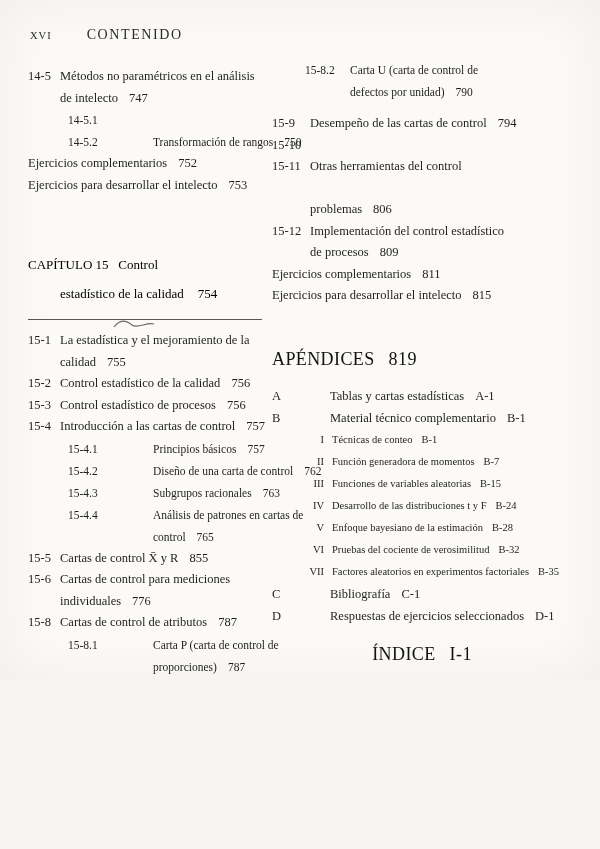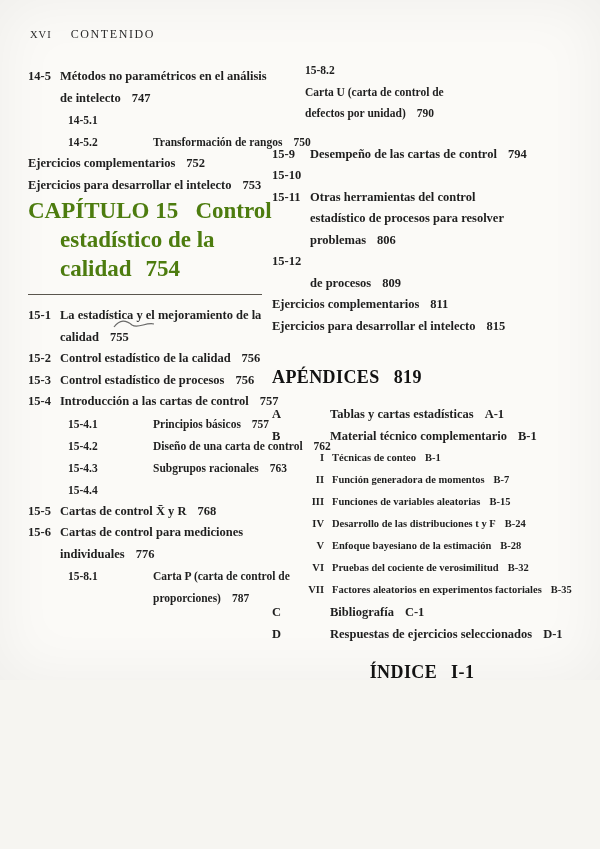--- a/index.html
+++ b/index.html
@@ -17,65 +17,65 @@
     box-shadow: inset 0 0 60px rgba(0,0,0,0.05);
   }
 
   
   .running-head {
     position: absolute; left: 30px; top: 27px;
     display: flex; align-items: baseline;
     font-size: 10.5px; color: #2a2a2a;
   }
   .running-head .folio { letter-spacing: 1px; }
-  .running-head .head-title { margin-left: 19px; letter-spacing: 1.6px; font-size: 12px; }
-
-  
-  .col { position: absolute; font-size: 12.5px; line-height: 21.5px; font-weight: bold; }
+  .running-head .head-title { margin-left: 35px; letter-spacing: 1.6px; font-size: 14px; }
+
+  
+  .col { position: absolute; font-size: 12.5px; line-height: 21.5px; }
   .col-left  { left: 28px;  top: 66px; width: 250px; }
   .col-right { left: 272px; top: 60px; width: 300px; }
 
   
   .entry { display: flex; align-items: flex-start; }
   .entry .num { flex: 0 0 auto; white-space: nowrap; }
   .entry .body { flex: 1 1 auto; }
   .entry .line { white-space: nowrap; }
   .entry .pg { margin-left: 11px; white-space: nowrap; }
 
   
   .col-left .entry--main .num { width: 32px; }
   .col-left .entry--sub { padding-left: 40px; font-size: 11.5px; line-height: 22px; gap: 37px; }
   .col-left .entry--sub .num { width: 48px; }
 
   
   .col-right .entry--main .num { width: 38px; }
   .col-right .entry--sub { padding-left: 33px; font-size: 11.5px; line-height: 21.5px; }
   .col-right .entry--sub .num { width: 45px; }
-  .col-right .toc-list .entry--sub { margin-bottom: 19px; flex-direction: column; }
+  .col-right .toc-list .entry--sub { margin-bottom: 10px; }
 
   
   .appendix .entry { line-height: 22px; }
   .appendix .entry--letter .num { width: 58px; }
   .appendix .entry--roman { padding-left: 22px; font-size: 10.5px; }
   .appendix .entry--roman .num { width: 30px; text-align: right; margin-right: 8px; }
   .appendix .entry--roman .pg { margin-left: 9px; }
 
   
-  .chapter-heading { font-size: 23px; line-height: 29px; color: #4d7c0f; }
+  .chapter-heading { margin-top: 54px; font-size: 13px; line-height: 29px; color: #000000; }
   .ch-line1 { white-space: pre-wrap; }
   .ch-line2-row { padding-left: 32px; }
   .ch-page { margin-left: 14px; text-align: center; }
   .rule {
     width: 234px; height: 0;
     border-top: 1px solid #5a564e;
     margin: 11px 0 10px 0;
   }
 
   
-  .big-heading { font-size: 18px; line-height: 24px; color: #121212; margin-top: 28px; letter-spacing: 0.4px; }
+  .big-heading { font-size: 18px; line-height: 24px; color: #121212; margin-top: 40px; letter-spacing: 0.4px; }
   .big-heading .big-page { margin-left: 14px; }
   .big-heading.indice { margin-top: 15px; text-align: center; }
   .appendix { margin-top: 14px; }
 
   
   .scan-bar {
     position: absolute; left: 57px; top: 836px;
     width: 424px; height: 13px;
     background: #0a0a0a; border-radius: 1px;
   }
@@ -144,29 +144,34 @@
         <div class="entry entry--sub">
           <span class="num">15-4.2</span>
           <span class="body"><span class="line">Diseño de una carta de control</span><span class="pg">762</span></span>
         </div>
         <div class="entry entry--sub">
           <span class="num">15-4.3</span>
           <span class="body"><span class="line">Subgrupos racionales</span><span class="pg">763</span></span>
         </div>
         <div class="entry entry--sub">
           <span class="num">15-4.4</span>
+          <span class="body"><span class="line">Análisis de patrones en cartas de</span><br><span class="line">control</span><span class="pg">765</span></span>
         </div>
         <div class="entry entry--main">
           <span class="num">15-5</span>
-          <span class="body"><span class="line">Cartas de control X̄ y R</span><span class="pg">768</span></span>
+          <span class="body"><span class="line">Cartas de control X̄ y R</span><span class="pg">855</span></span>
         </div>
         <div class="entry entry--main">
           <span class="num">15-6</span>
           <span class="body"><span class="line">Cartas de control para mediciones</span><br><span class="line">individuales</span><span class="pg">776</span></span>
         </div>
+        <div class="entry entry--main">
+          <span class="num">15-8</span>
+          <span class="body"><span class="line">Cartas de control de atributos</span><span class="pg">787</span></span>
+        </div>
         <div class="entry entry--sub">
           <span class="num">15-8.1</span>
           <span class="body"><span class="line">Carta P (carta de control de</span><br><span class="line">proporciones)</span><span class="pg">787</span></span>
         </div>
       </div>
   </div>
 
   <div class="col col-right">
     <div class="toc-list">
         <div class="entry entry--sub">
@@ -175,25 +180,25 @@
         </div>
         <div class="entry entry--main">
           <span class="num">15-9</span>
           <span class="body"><span class="line">Desempeño de las cartas de control</span><span class="pg">794</span></span>
         </div>
         <div class="entry entry--main">
           <span class="num">15-10</span>
         </div>
         <div class="entry entry--main">
           <span class="num">15-11</span>
-          <span class="body"><span class="line">Otras herramientas del control</span><br><span class="line">estadístico de procesos para resolver</span><br><span class="line">problemas</span><span class="pg">806</span></span>
+          <span class="body"><span class="line">Otras herramientas del control</span><br><br><span class="line">problemas</span><span class="pg">806</span></span>
         </div>
         <div class="entry entry--main">
           <span class="num">15-12</span>
-          <span class="body"><br><span class="line">de procesos</span><span class="pg">809</span></span>
+          <span class="body"><span class="line">Implementación del control estadístico</span><br><span class="line">de procesos</span><span class="pg">809</span></span>
         </div>
         <div class="entry entry--main">
           <span class="body"><span class="line">Ejercicios complementarios</span><span class="pg">811</span></span>
         </div>
         <div class="entry entry--main">
           <span class="body"><span class="line">Ejercicios para desarrollar el intelecto</span><span class="pg">815</span></span>
         </div>
       </div>
 
     <div class="big-heading">

